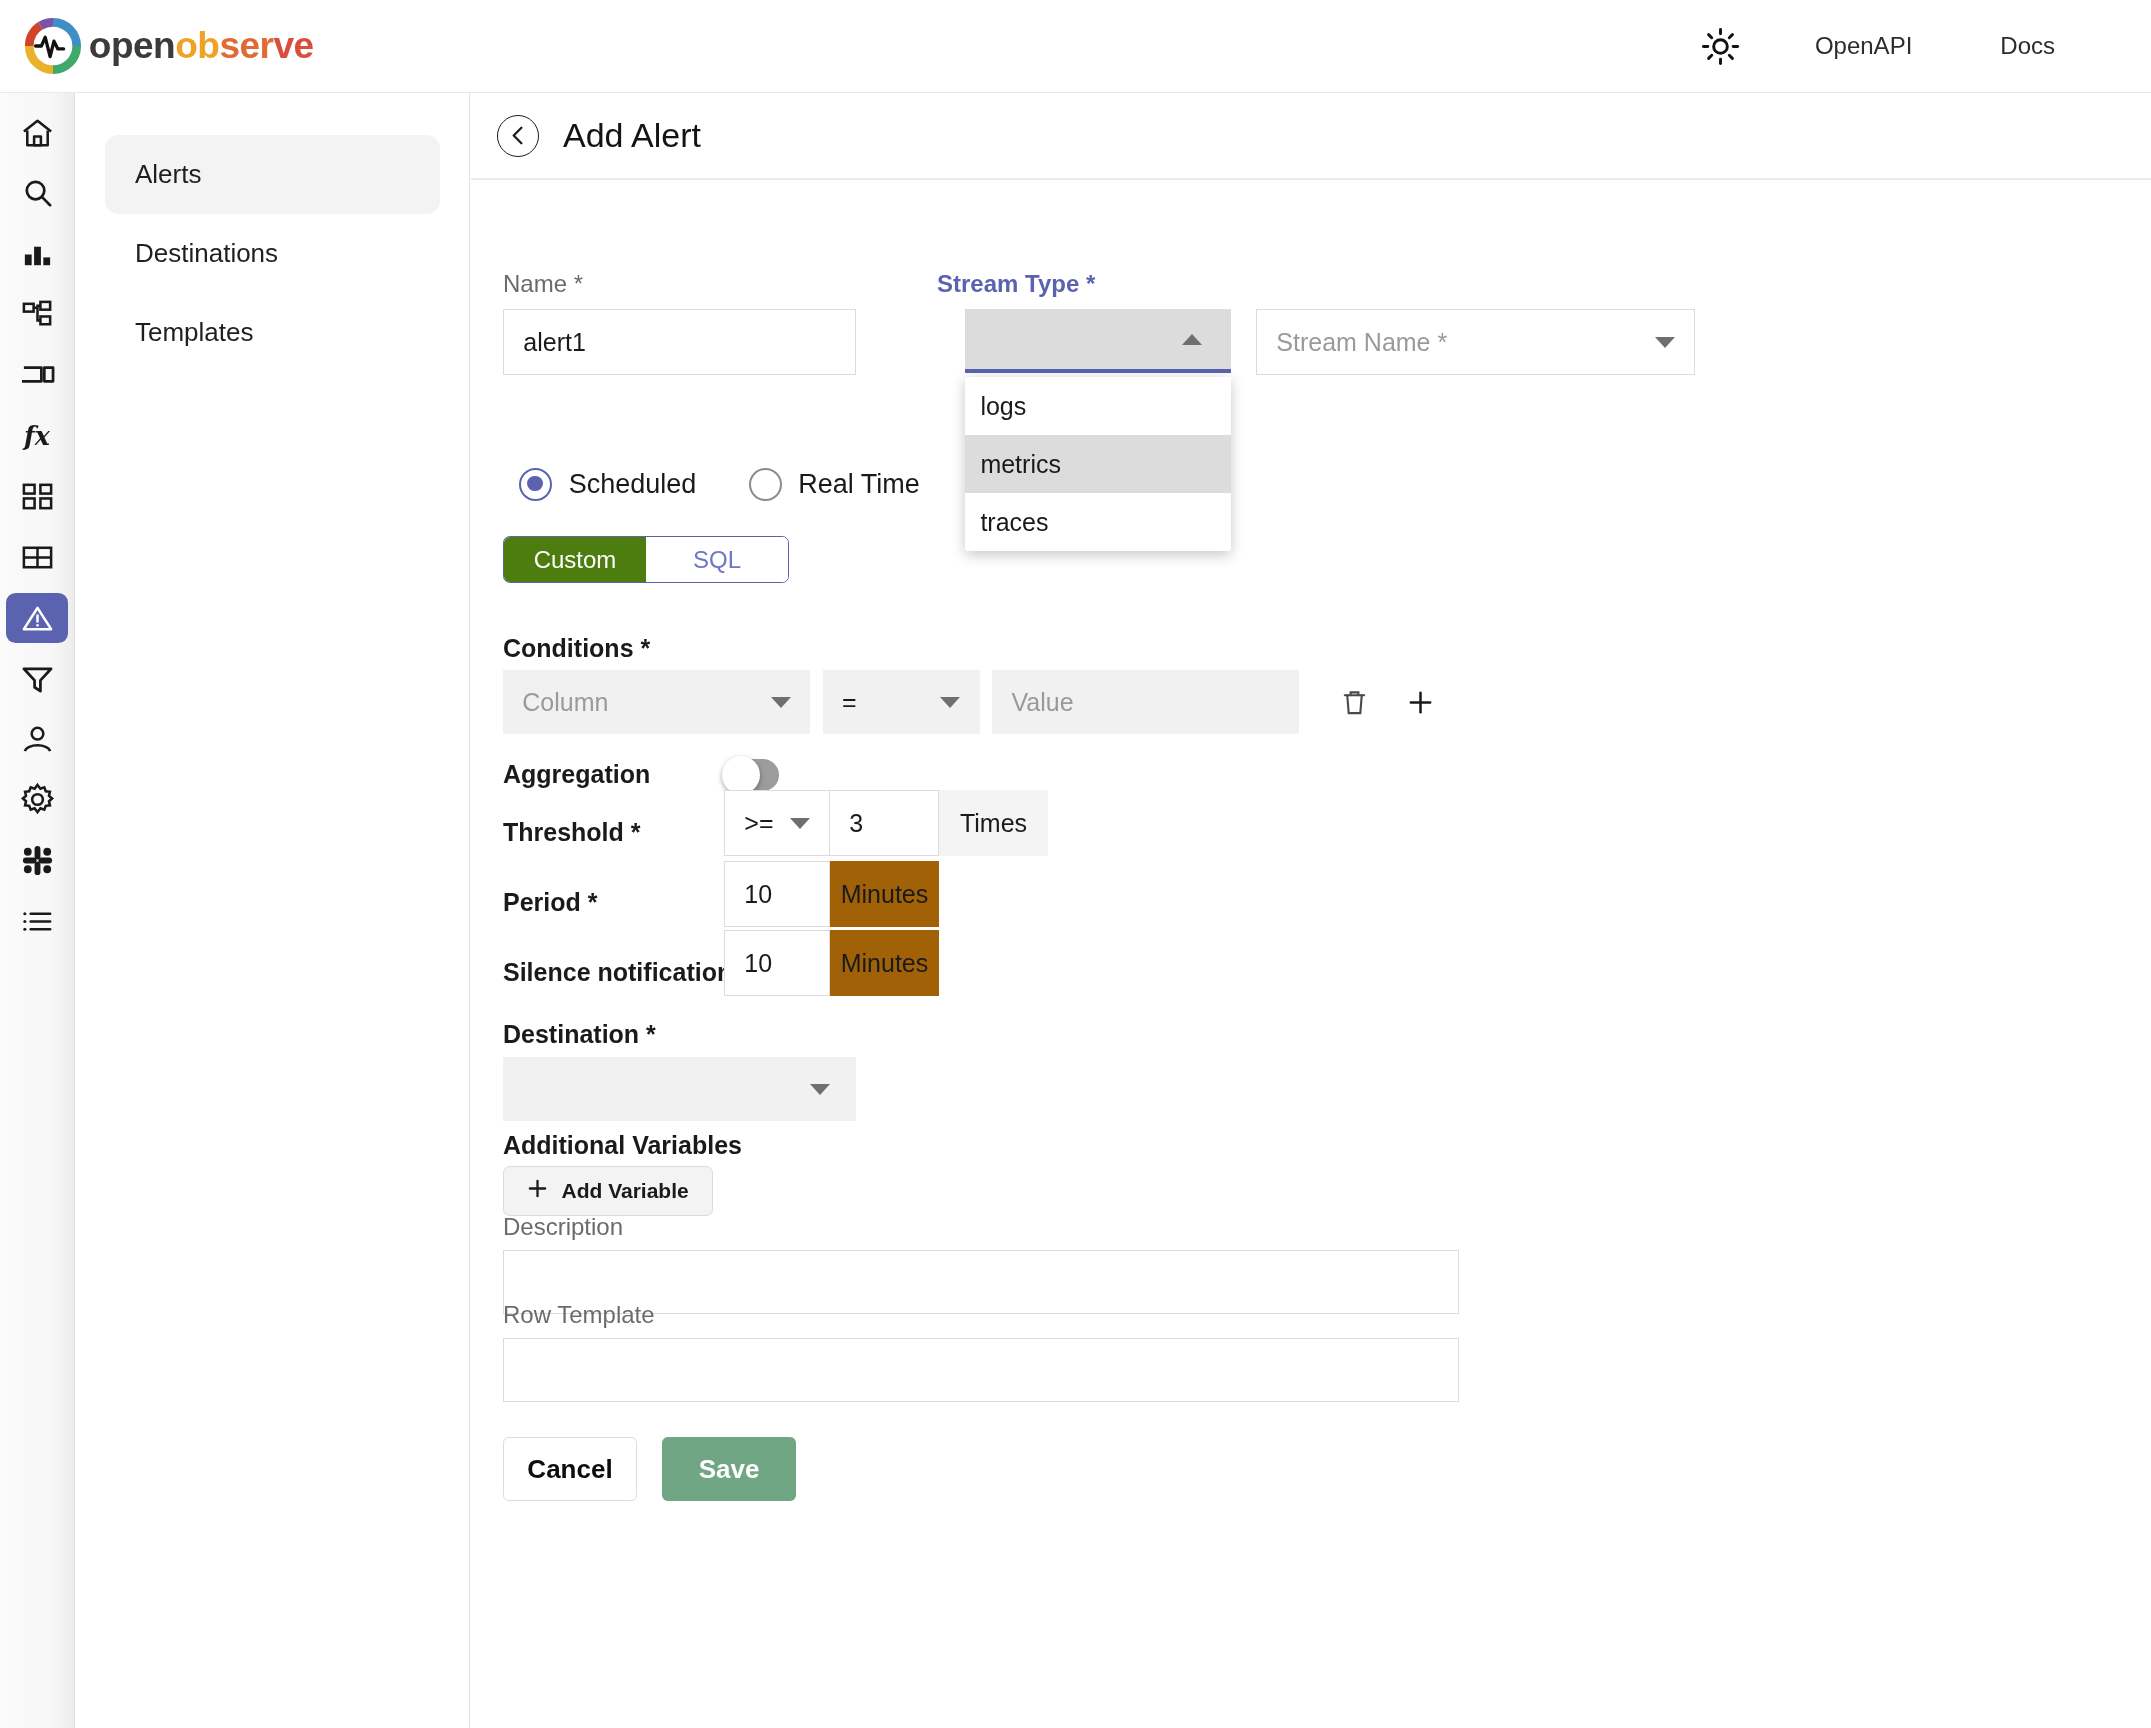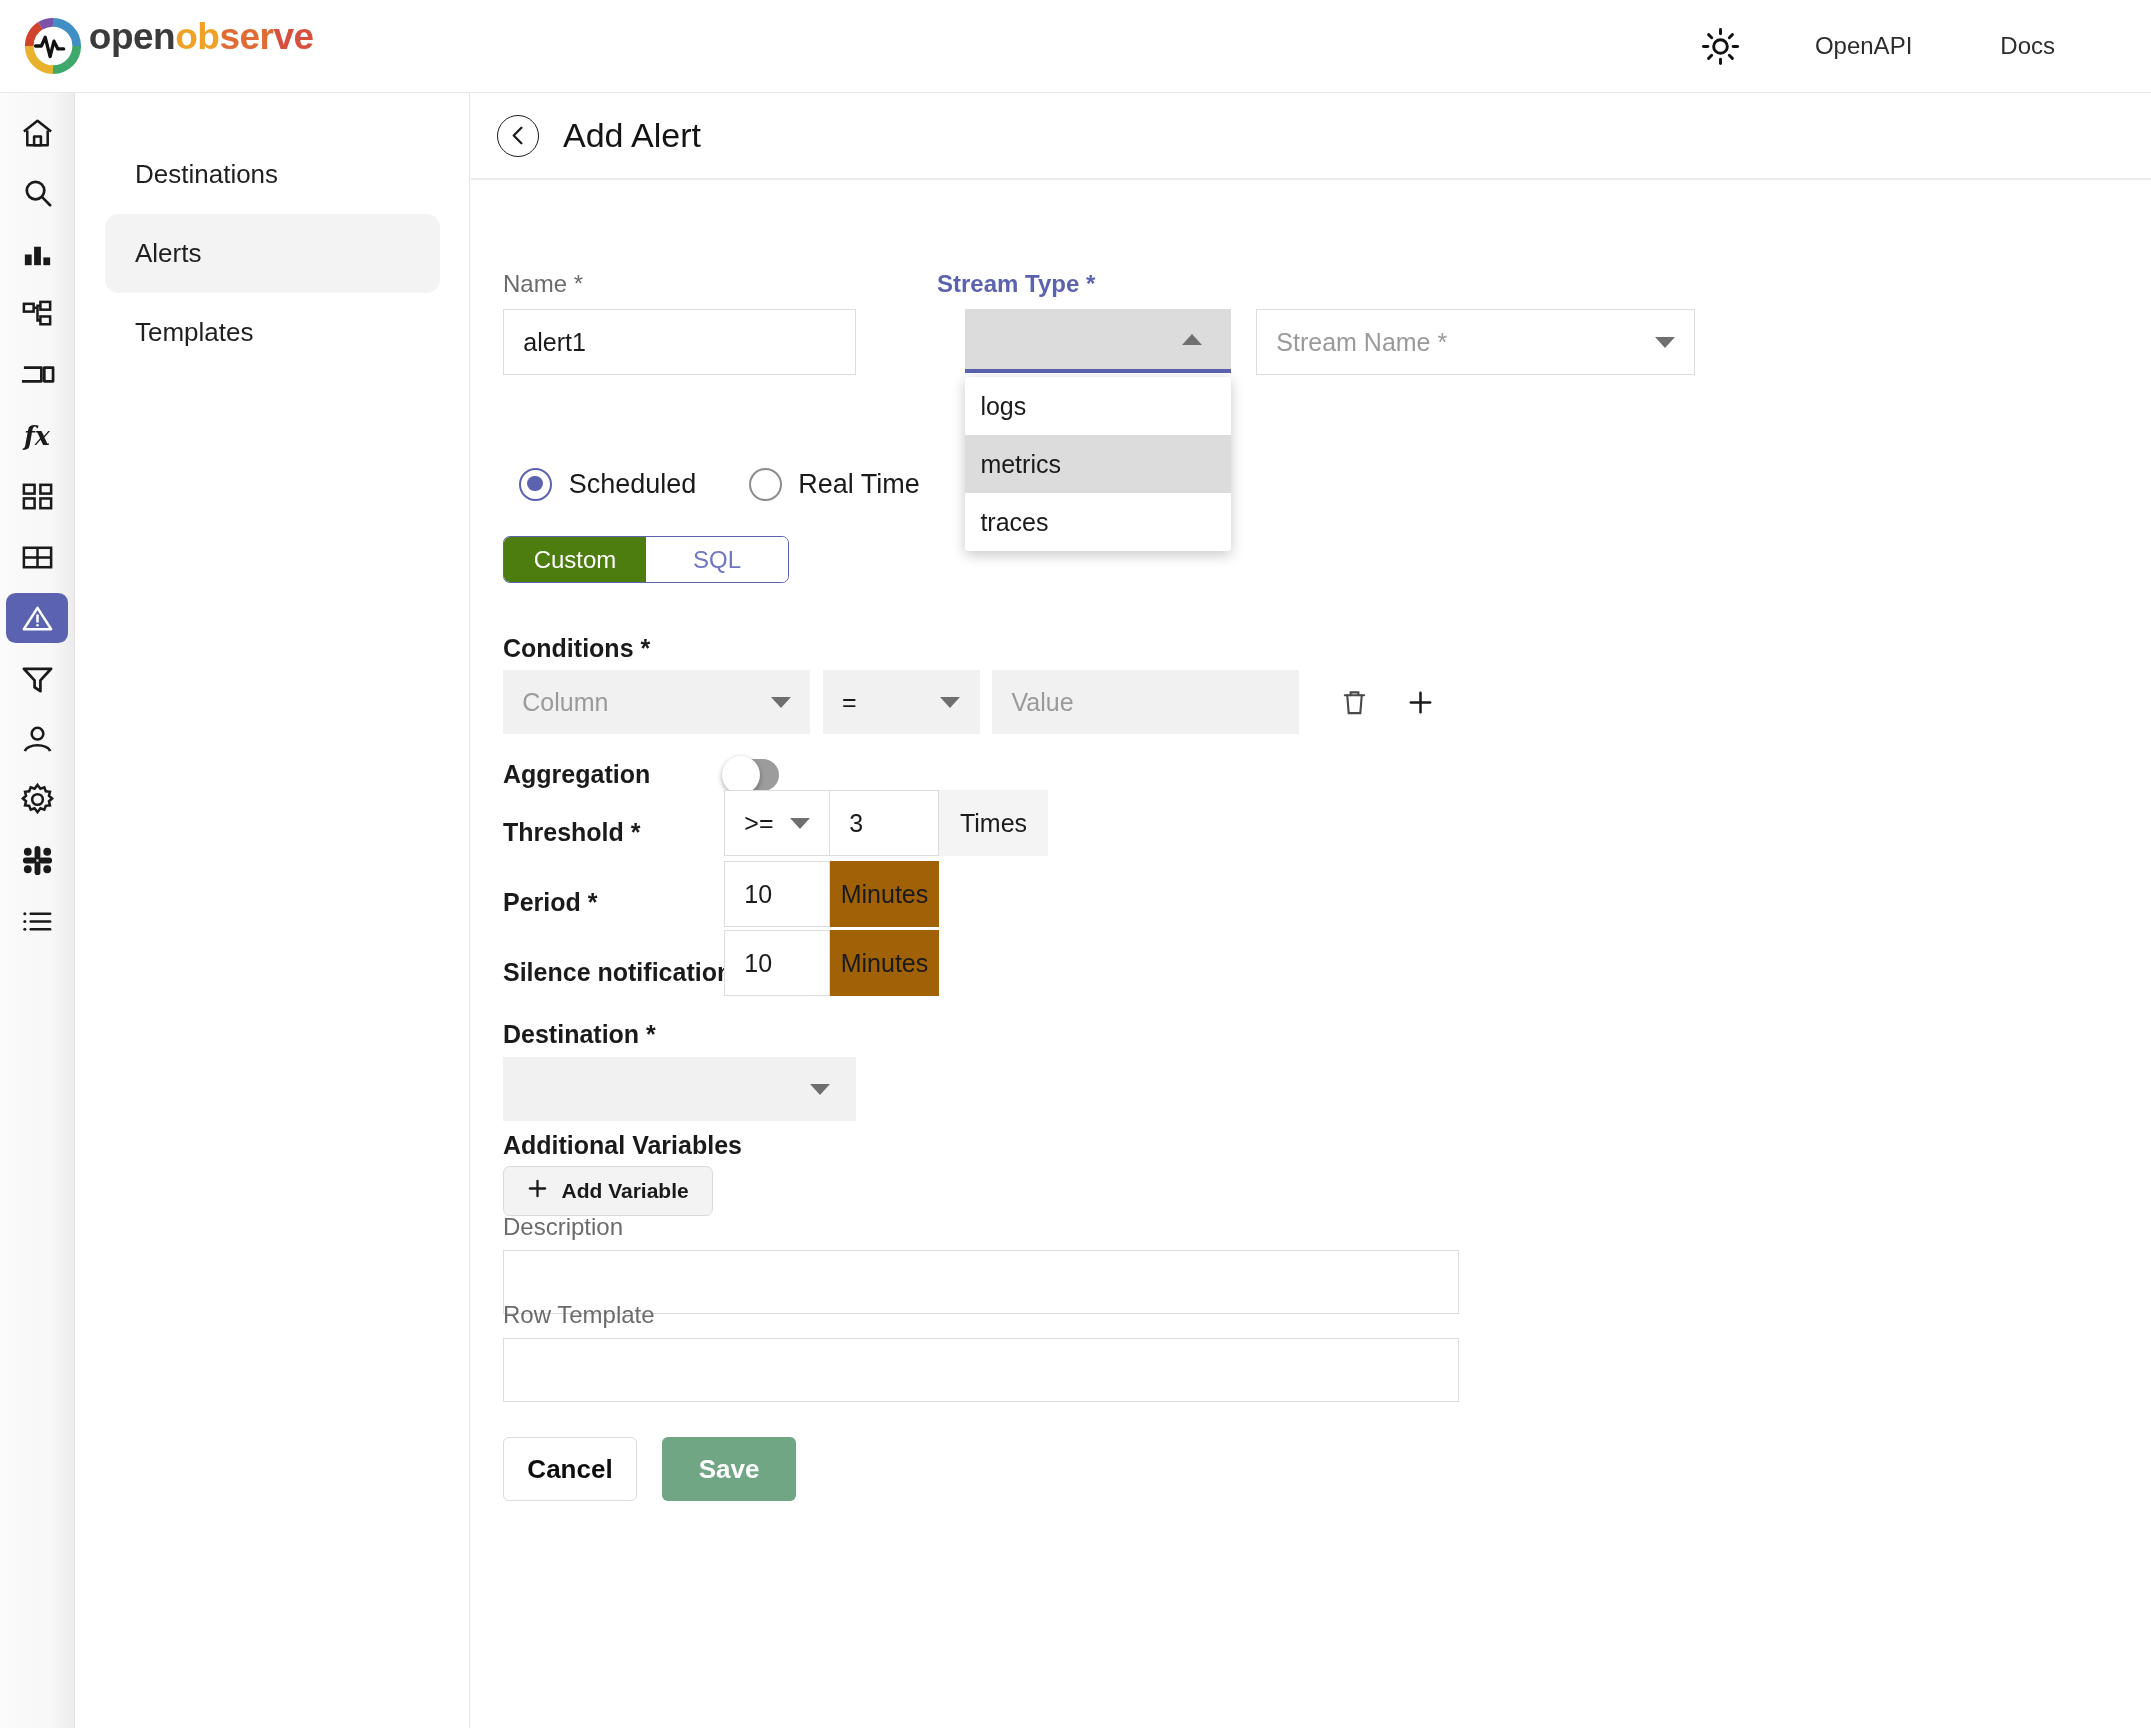--- a/index.html
+++ b/index.html
@@ -11,21 +11,21 @@
   }
   body { position: relative; }
 
   
   .topbar {
     position: absolute; top: 0; left: 0; width: 2151px; height: 93px;
     background: #fff;
     border-bottom: 1.9px solid #e8e8e8;
     display: flex; align-items: center;
   }
-  .brand { display: flex; margin-left: 23px; }
+  .brand { display: flex; align-items: center; margin-left: 23px; }
   .brand-logo { width: 60px; height: 60px; position: relative; }
   .brand-text {
     font-size: 37px; font-weight: 700; letter-spacing: -0.5px;
     margin-left: 5.8px;
   }
   .brand-text .o1 { color: #3b3b3b; }
   .brand-text .o2 { color: #f0a227; }
   .brand-text .o3 { color: #e06b35; }
   .brand-text .o4 { color: #d94f3d; }
 
@@ -368,25 +368,25 @@
         <line x1="11" y1="10" x2="31" y2="10"></line>
       <circle cx="5" cy="18" r="1.6" fill="#1a1a1a" stroke="none"></circle>
         <line x1="11" y1="18" x2="31" y2="18"></line>
       <circle cx="5" cy="26" r="1.6" fill="#1a1a1a" stroke="none"></circle>
         <line x1="11" y1="26" x2="31" y2="26"></line>
     </svg>
   </div>
 </div>
 
 <div class="subnav">
+  <div class="subnav-item active">
+    <span>Alerts</span>
+  </div>
   <div class="subnav-item">
     <span>Destinations</span>
-  </div>
-  <div class="subnav-item active">
-    <span>Alerts</span>
   </div>
   <div class="subnav-item">
     <span>Templates</span>
   </div>
 </div>
 
 <div class="main">
 
   <div class="page-head">
     <div class="back-btn">

